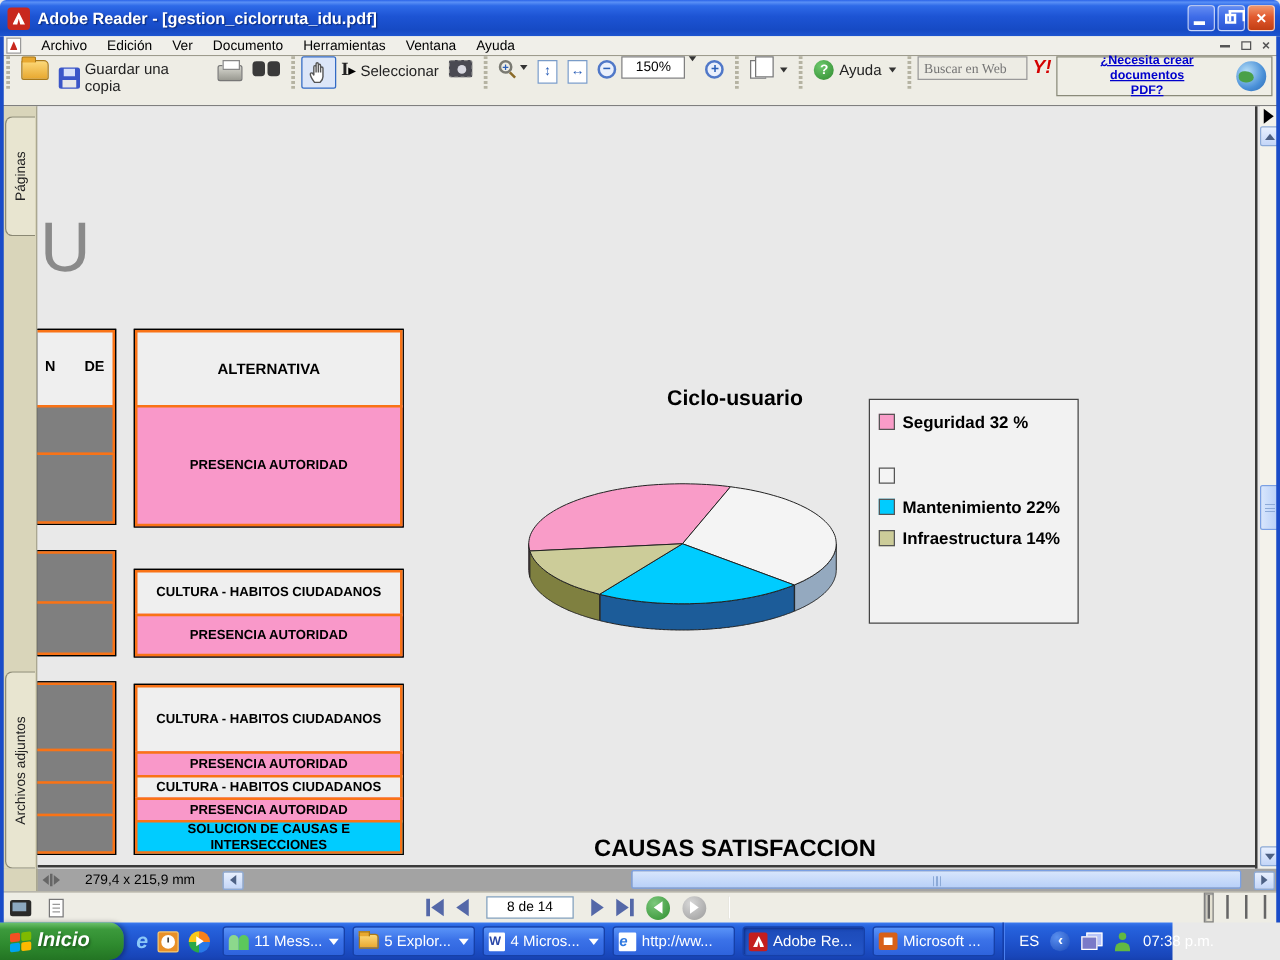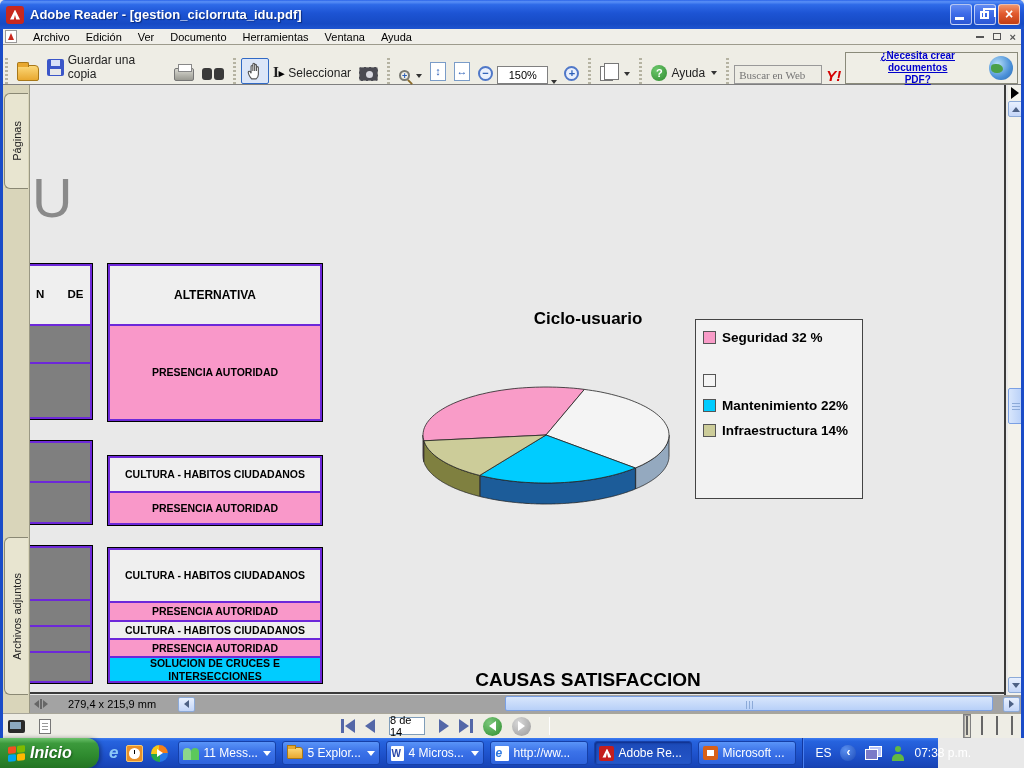--- a/index.html
+++ b/index.html
@@ -31,21 +31,21 @@
   .pdficon::after{content:"";position:absolute;left:2px;top:2px;width:6px;height:7px;background:#C8281E;
     clip-path:polygon(50% 0,100% 100%,0 100%);}
   .menu-item{padding:1px 8px;cursor:default;}
   .mdi-btns{margin-left:auto;display:flex;align-items:center;gap:9px;margin-right:8px;color:#555;}
   .mdi-min{width:8px;height:2px;background:#555;}
   .mdi-restore{width:8px;height:7px;border:1px solid #555;position:relative;}
   .mdi-close{font-size:11px;font-weight:bold;line-height:10px;}
 
   
   .toolbar{position:absolute;left:0;top:45px;width:1024px;height:40px;background:#EEEDE5;
-    border-bottom:1px solid #7F7F7F;display:flex;align-items:flex-end;font-size:12px;}
+    border-bottom:1px solid #7F7F7F;display:flex;align-items:flex-start;font-size:12px;}
   .grip{width:3px;height:26px;margin:0 5px;background:repeating-linear-gradient(180deg,#B5B3A2 0 2px,transparent 2px 4px);}
   .tbtn{display:flex;align-items:center;gap:4px;padding:3px 4px;border-radius:2px;color:#222;}
   .tbtn.selected{background:#DCE6F8;border:1px solid #316AC5;}
   .ddarrow{width:0;height:0;border-left:3px solid transparent;border-right:3px solid transparent;border-top:4px solid #333;margin-left:2px;}
   .icon-folder-open{width:22px;height:16px;background:linear-gradient(180deg,#FCD878,#E8A830);border:1px solid #A87818;border-radius:2px 4px 2px 2px;position:relative;}
   .icon-folder-open::before{content:"";position:absolute;left:-1px;top:-4px;width:10px;height:4px;background:#E8A830;border:1px solid #A87818;border-bottom:none;border-radius:2px 2px 0 0;}
   .icon-floppy{width:17px;height:17px;background:#3B56C8;border-radius:2px;position:relative;}
   .icon-floppy::before{content:"";position:absolute;left:4px;top:1px;width:9px;height:6px;background:#D8E0F8;}
   .icon-floppy::after{content:"";position:absolute;left:3px;bottom:1px;width:11px;height:6px;background:#E8E8E8;}
   .icon-print{width:20px;height:13px;background:linear-gradient(180deg,#D8D8D0,#9A9A92);border:1px solid #777;border-radius:2px;position:relative;margin-top:4px;}
@@ -84,21 +84,21 @@
   .vtab span{writing-mode:vertical-rl;transform:rotate(180deg);font-size:11px;color:#222;}
   .tab-paginas{top:8px;height:96px;}
   .tab-adjuntos{top:452px;height:158px;}
 
   .doc-pane{position:absolute;left:30px;top:0;width:976px;height:610px;background:#E9E9E9;overflow:hidden;border-right:2px solid #3A3A3A;}
   .page-edge-bottom{position:absolute;left:0;bottom:1px;width:976px;height:2px;background:#3A3A3A;}
   .logo-letter{position:absolute;left:2px;top:80px;font-size:56px;color:#8A8A8A;}
   .doc-table{position:absolute;border:1px solid #000;background:#000;}
   .lt{left:-5px;width:68px;}
   .rt{left:77px;width:216px;}
-  .tcell{border:2px solid #6d28d9;margin-top:-2px;display:flex;align-items:center;justify-content:center;
+  .tcell{border:2px solid #f97316;margin-top:-2px;display:flex;align-items:center;justify-content:center;
     text-align:center;font-weight:bold;font-size:10.5px;line-height:1.2;padding:0 5px;}
   .tcell:first-child{margin-top:0;}
   .c-header{background:#EFEFEF;} .c-white{background:#EFEFEF;} .c-gray{background:#7F7F7F;}
   .c-pink{background:#F998C9;} .c-cyan{background:#00CCFF;}
   .lt .c-header{justify-content:flex-start;word-spacing:20px;font-size:11.5px;padding-left:8px;}
   .rt .c-header{font-size:12px;}
 
   .chart-title{position:absolute;left:378px;top:196px;width:360px;text-align:center;font-size:19px;font-weight:bold;color:#000;}
   .chart-subtitle{position:absolute;left:378px;top:224px;width:360px;text-align:center;font-size:17px;font-weight:bold;color:#000;}
   .bottom-title{position:absolute;left:378px;top:584px;width:360px;text-align:center;font-size:19px;font-weight:bold;color:#000;}
@@ -147,21 +147,21 @@
     border-top:1px solid #A8A69A;display:flex;align-items:center;}
   .icon-screen{width:17px;height:13px;background:#2A2A2A;border-radius:2px;margin-left:8px;position:relative;}
   .icon-screen::after{content:"";position:absolute;left:2px;top:2px;width:11px;height:7px;background:#8CA8C0;}
   .icon-pagelayout{width:12px;height:15px;background:#fff;border:1px solid #777;margin-left:14px;position:relative;}
   .icon-pagelayout::after{content:"";position:absolute;left:2px;top:3px;width:6px;height:1px;background:#999;box-shadow:0 3px 0 #999,0 6px 0 #999;}
   .nav-cluster{display:flex;align-items:center;gap:10px;margin-left:290px;}
   .ntri-r{width:0;height:0;border-top:7px solid transparent;border-bottom:7px solid transparent;border-left:10px solid #5468A8;}
   .ntri-l{width:0;height:0;border-top:7px solid transparent;border-bottom:7px solid transparent;border-right:10px solid #5468A8;}
   .nbar{width:3px;height:14px;background:#5468A8;}
   .navgroup{display:flex;align-items:center;gap:1px;}
-  .pagebox{width:36px;height:18px;background:#fff;border:1px solid #7F9DB9;font-size:11px;
+  .pagebox{width:70px;height:18px;background:#fff;border:1px solid #7F9DB9;font-size:11px;
     display:flex;align-items:center;justify-content:center;margin:0 4px;}
   .circ{width:19px;height:19px;border-radius:50%;display:flex;align-items:center;justify-content:center;}
   .circ.green{background:radial-gradient(circle at 35% 30%,#7CC87C,#2E8E2E);}
   .circ.gray{background:radial-gradient(circle at 35% 30%,#D8D8D8,#9A9A9A);}
   .ctri-l{width:0;height:0;border-top:5px solid transparent;border-bottom:5px solid transparent;border-right:7px solid #fff;}
   .ctri-r{width:0;height:0;border-top:5px solid transparent;border-bottom:5px solid transparent;border-left:7px solid #fff;}
   .nav-sep{width:1px;height:18px;background:#B8B6A8;border-right:1px solid #fff;margin:0 8px;}
   .layout-icons{margin-left:auto;margin-right:8px;display:flex;align-items:center;gap:7px;}
   .lay{width:13px;height:16px;background:#fff;border:1px solid #666;}
   .lay-wrap{padding:2px;border:1px solid transparent;}
@@ -414,21 +414,21 @@
           <div class="tcell c-pink" style="height: 21px;">
             <span>PRESENCIA AUTORIDAD</span>
           </div>
           <div class="tcell c-white" style="height: 20px;">
             <span>CULTURA - HABITOS CIUDADANOS</span>
           </div>
           <div class="tcell c-pink" style="height: 20px;">
             <span>PRESENCIA AUTORIDAD</span>
           </div>
           <div class="tcell c-cyan" style="height: 27px;">
-            <span>SOLUCION DE CRUCES E INTERSECCIONES</span>
+            <span>SOLUCION DE CAUSAS E INTERSECCIONES</span>
           </div>
         </div>
       </div>
 
     <div class="vscroll">
       <span class="overflow-tri"></span>
       <span class="sbtn" style="top:16px;">
           <span class="tri-up"></span>
         </span>
       <span class="vthumb"></span>

